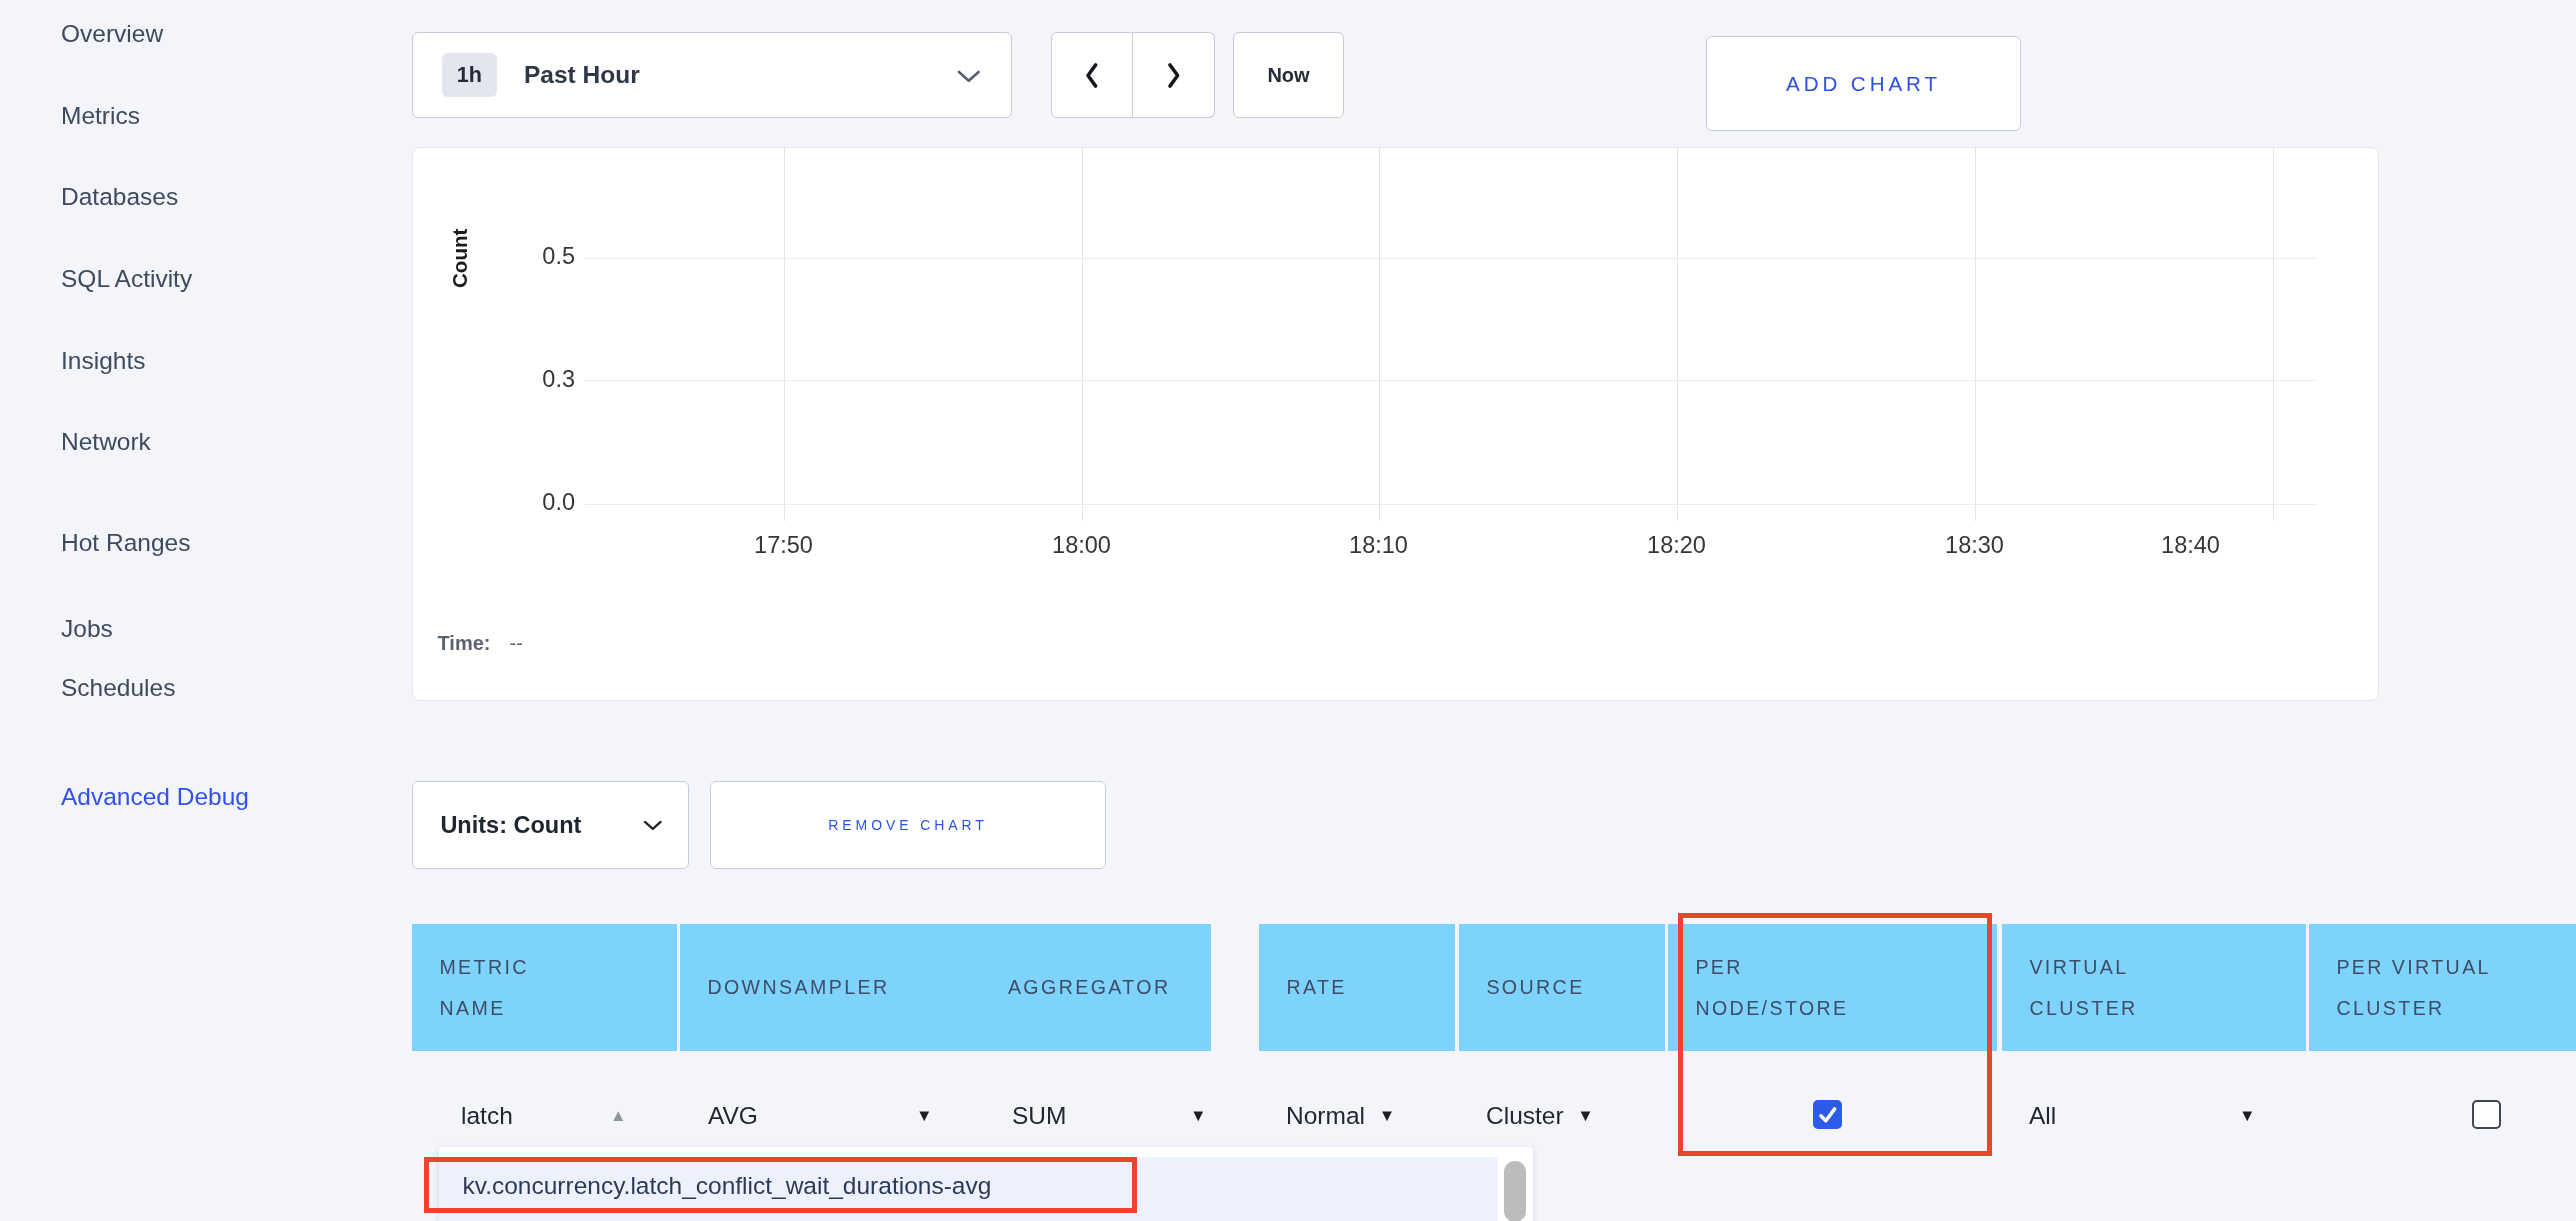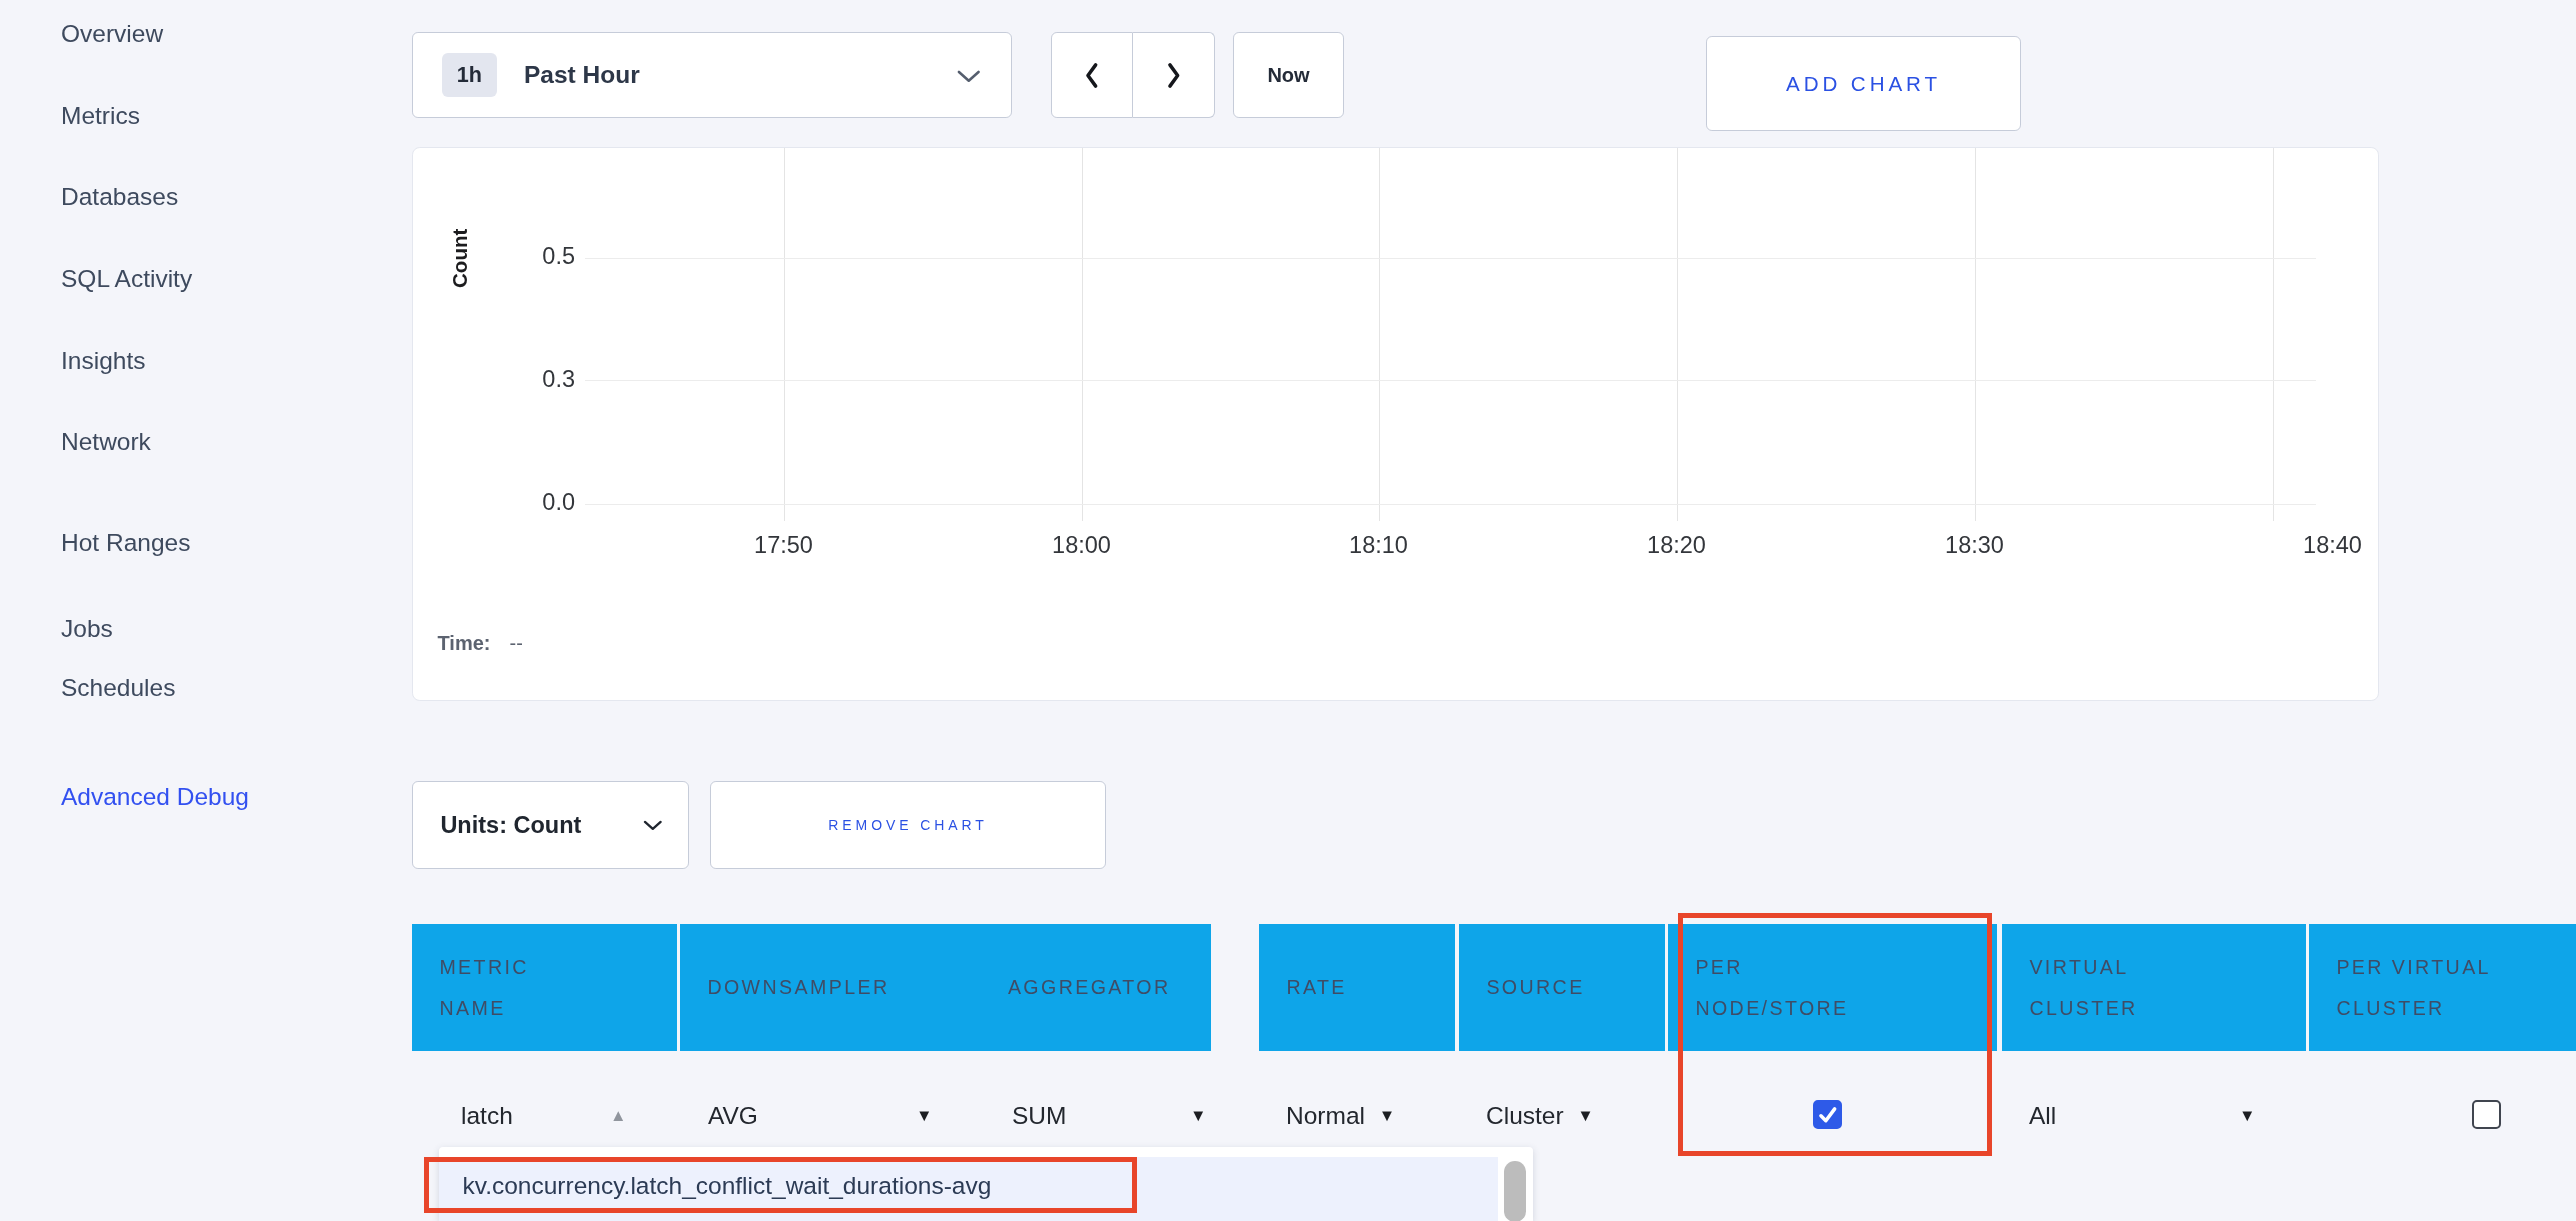--- a/index.html
+++ b/index.html
@@ -50,21 +50,21 @@
   .time-readout{position:absolute;left:24.5px;top:484px;font-size:20px;color:#5c6370;display:flex;gap:19px;justify-content:flex-end;}
   .time-readout .tlabel{font-weight:bold;}
 
   
   .units-select{left:412px;top:781px;width:277px;height:88px;padding:0 27.4px;cursor:pointer;}
   .units-label{font-size:23.5px;font-weight:bold;color:#20262f;}
   .units-caret{position:absolute;right:25.5px;top:38px;}
   .remove-chart-btn{left:710px;top:781px;width:396px;height:88px;justify-content:center;font-size:14px;letter-spacing:3.9px;color:var(--accent);cursor:pointer;}
 
   
-  .hcell{position:absolute;top:924px;height:127px;background:#0ea5e9;display:flex;align-items:center;padding-left:27.4px;}
+  .hcell{position:absolute;top:924px;height:127px;background:#7dd3fc;display:flex;align-items:center;padding-left:27.4px;}
   .hcell span{font-size:19.6px;letter-spacing:2.4px;color:var(--hdr-text);white-space:pre-line;line-height:41px;}
   .c0{left:412px;width:265px;} .c1{left:680px;width:300px;} .c2{left:940px;width:271px;justify-content:center;}
   .c3{left:1259px;width:196px;} .c4{left:1459px;width:206px;} .c5{left:1668px;width:329px;}
   .c6{left:2002px;width:304px;} .c7{left:2309px;width:267px;}
 
   
   .rowtxt{position:absolute;top:1102px;font-size:24.5px;color:#23272e;white-space:nowrap;}
   .tri{font-size:16.7px;color:#1c1e22;}
   .tri.up{color:#90959d;}
   .tri-abs{position:absolute;top:1106px;}
@@ -147,21 +147,21 @@
 
     <div class="ytick" style="top:95px">0.5</div>
     <div class="ytick" style="top:218px">0.3</div>
     <div class="ytick" style="top:341px">0.0</div>
 
     <div class="xtick" style="left:371px">17:50</div>
     <div class="xtick" style="left:669px">18:00</div>
     <div class="xtick" style="left:966px">18:10</div>
     <div class="xtick" style="left:1264px">18:20</div>
     <div class="xtick" style="left:1562px">18:30</div>
-    <div class="xtick" style="left:1920px">18:40</div>
+    <div class="xtick" style="left:1778px">18:40</div>
 
     <div class="time-readout">
       <span class="tlabel">Time:</span>
       <span class="tvalue">--</span>
     </div>
   </div>
 
   <div class="box units-select">
     <span class="units-label">Units: Count</span>
     <span class="units-caret">

